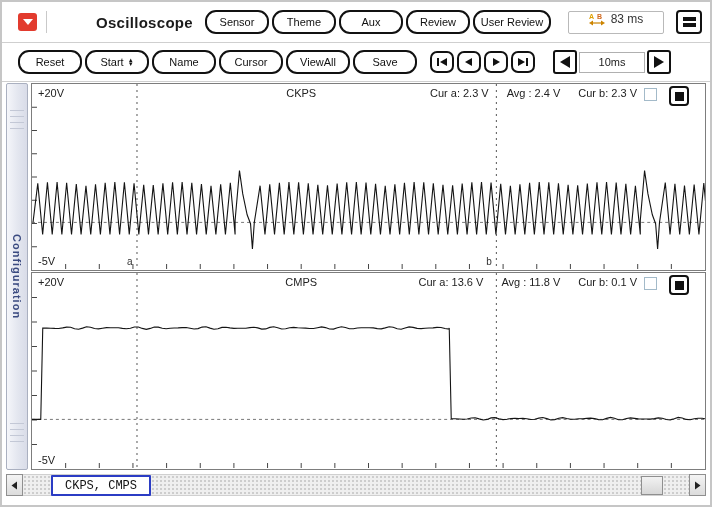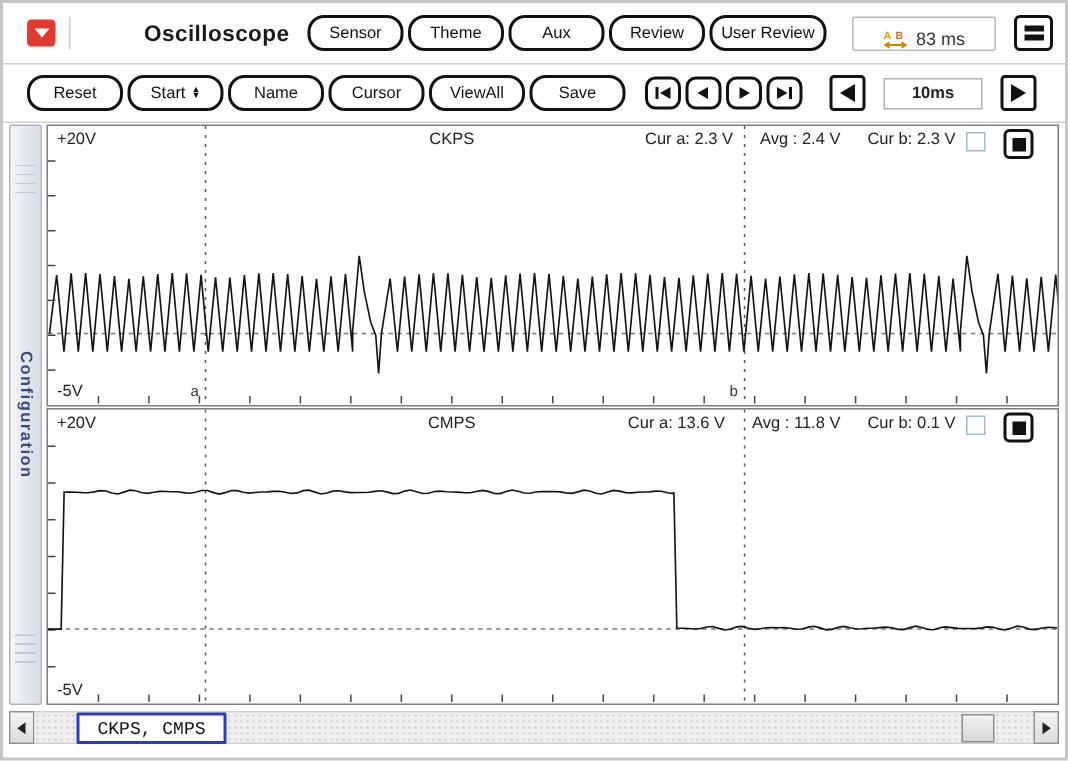--- a/index.html
+++ b/index.html
@@ -27,35 +27,35 @@
     background: #fff; border: 2px solid #111; border-radius: 11px;
     font-family: "Liberation Sans", sans-serif; font-size: 11px; color: #111;
     padding: 4px 0; min-width: 64px; text-align: center; margin-right: 3px; cursor: pointer;
     display: inline-flex; align-items: center; justify-content: center; gap: 4px; height: 24px;
   }
   .pill.wide { min-width: 72px; }
   .pill.tight { min-width: 78px; padding: 4px 4px; }
   .spinner { display: inline-flex; flex-direction: column; line-height: 4px; font-size: 6px; color:#111; }
   .timer-box {
     margin-left: 14px; border: 1px solid #b9b9b9; border-radius: 2px; background: #fff;
-    height: 23px; min-width: 96px; display: flex; align-items: flex-end; justify-content: center; gap: 6px;
+    height: 23px; min-width: 96px; display: flex; align-items: flex-start; justify-content: center; gap: 6px;
     font-size: 12px; color: #333;
   }
   .menu-btn {
     margin-left: auto; width: 26px; height: 24px; border: 2.5px solid #111; border-radius: 4px;
     display: flex; flex-direction: column; align-items: center; justify-content: center; gap: 2px;
     background: #fff; cursor: pointer;
   }
   .menu-btn .bar { width: 13px; height: 4px; background: #111; }
   .nav-group { display: flex; gap: 3px; margin-left: 10px; }
   .nav-btn {
     width: 24px; height: 22px; border: 2px solid #111; border-radius: 7px; background: #fff;
     display: flex; align-items: center; justify-content: center; cursor: pointer;
   }
-  .tb-group { display: flex; align-items: center; gap: 12px; margin-left: 18px; font-weight: bold; }
+  .tb-group { display: flex; align-items: center; gap: 2px; margin-left: 18px; }
   .tb-arrow {
     width: 24px; height: 24px; border: 2px solid #111; border-radius: 3px; background: #fff;
     display: flex; align-items: center; justify-content: center; cursor: pointer;
   }
   .tb-value {
     width: 66px; height: 21px; border: 1px solid #b0b0b0; font-size: 11px; color: #222;
     display: flex; align-items: center; justify-content: center; background: #fff;
   }
   
   .main { display: flex; padding: 0 4px; margin-top: 1px; }

